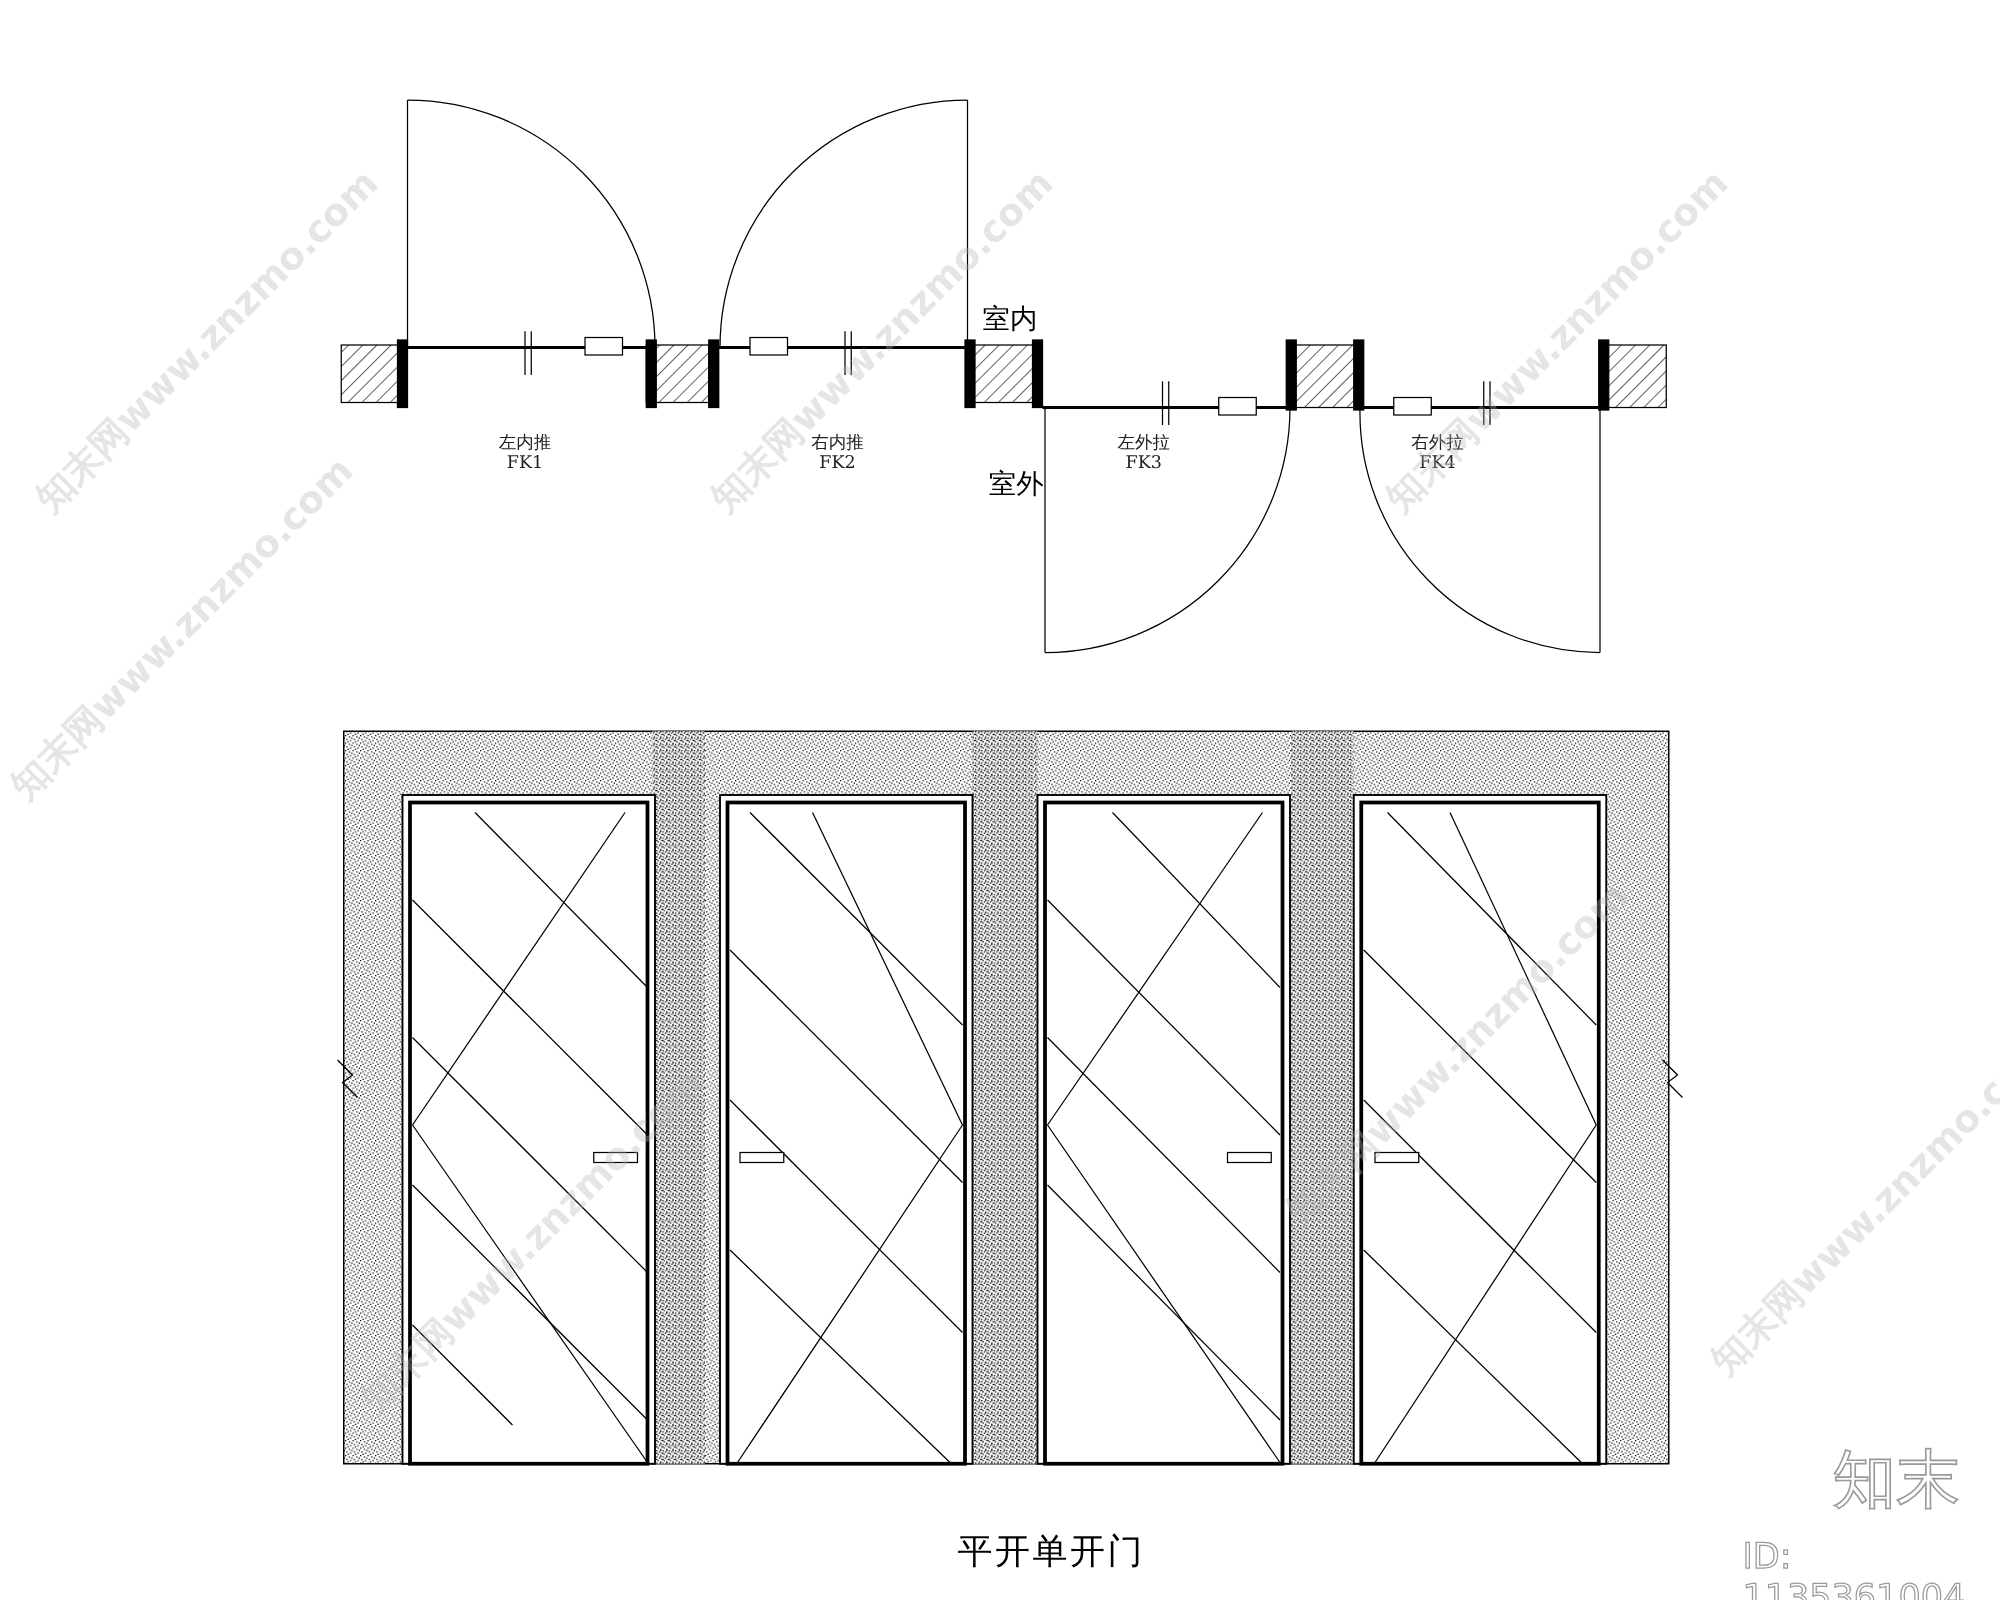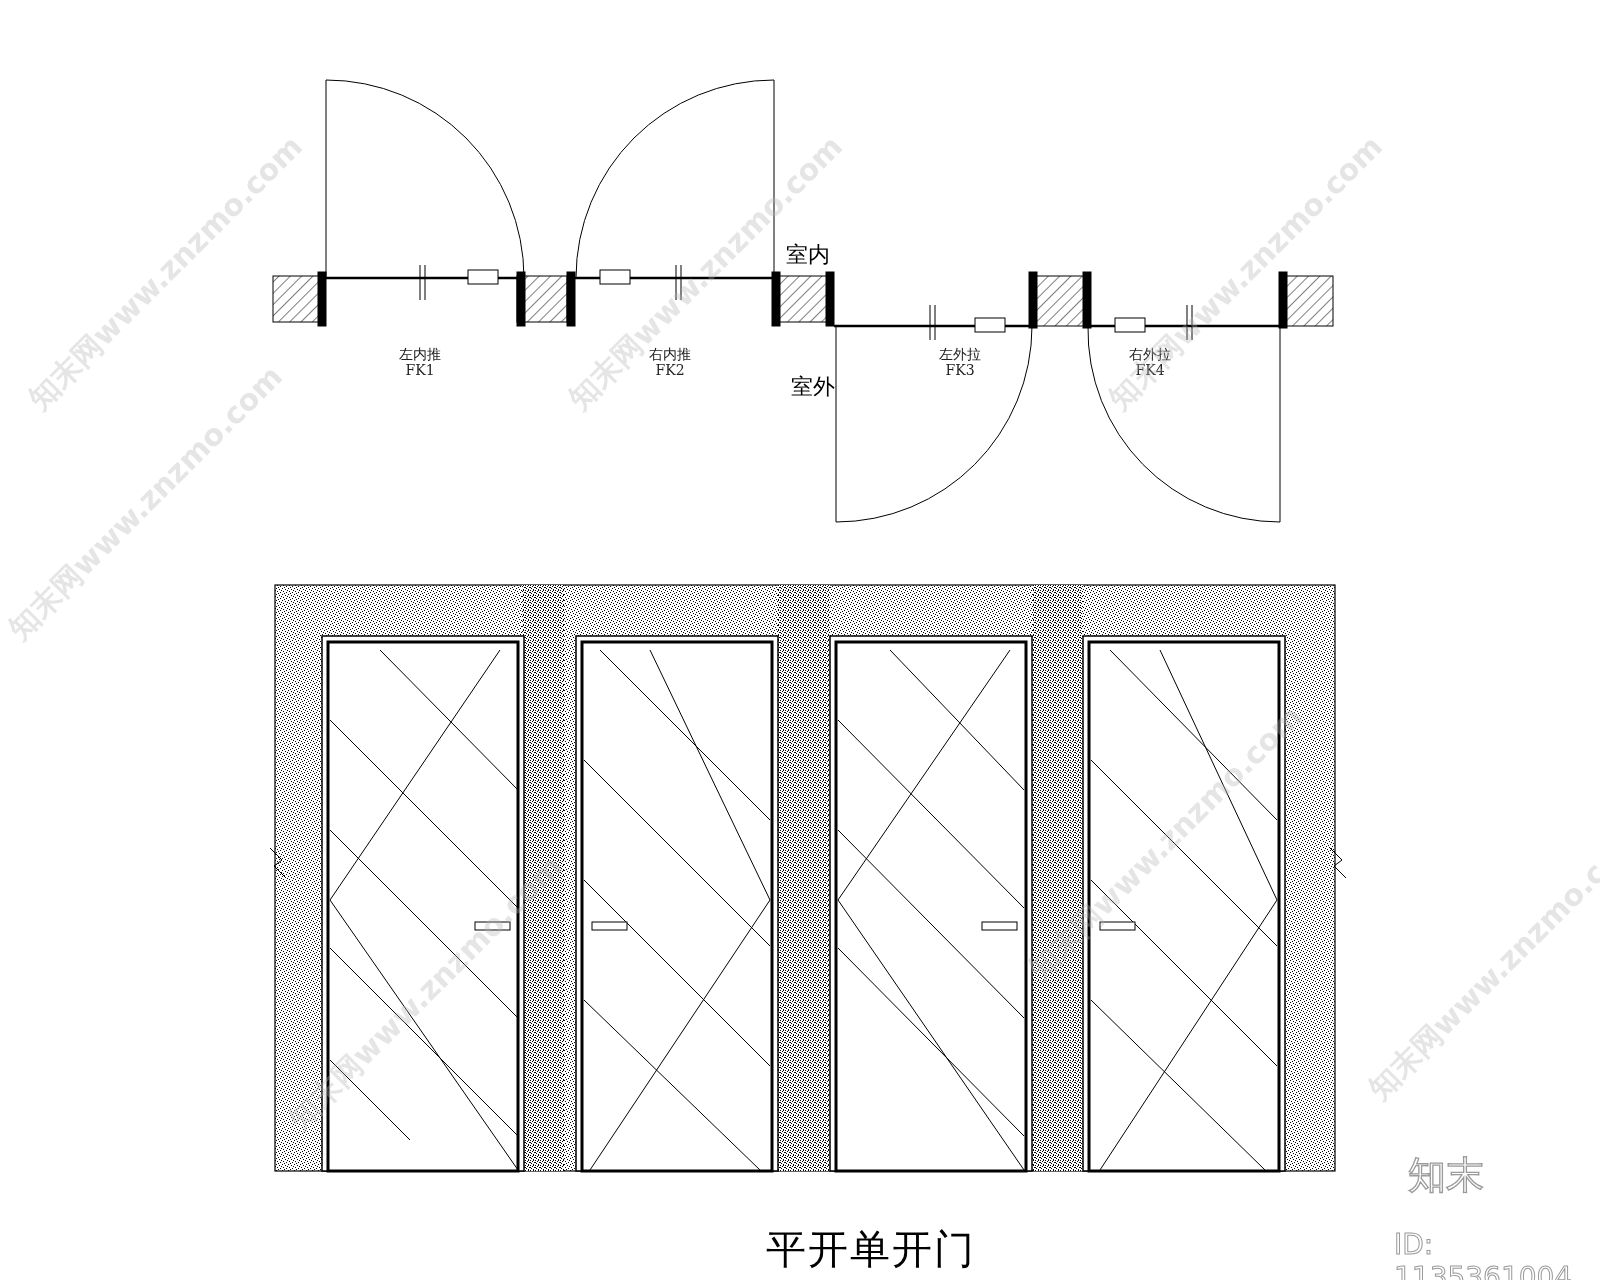--- a/index.html
+++ b/index.html
@@ -1,21 +1,21 @@
 <!DOCTYPE html>
 <html><head>
 <meta charset="utf-8">
 <style>
   html,body{margin:0;padding:0;background:#fff;}
   body{width:1600px;height:1280px;position:relative;overflow:hidden;font-family:"DejaVu Serif",serif;}
   svg{position:absolute;left:0;top:0;}
   .lbl{position:absolute;font-family:"DejaVu Serif",serif;color:#000;}
   .small{font-size:14px;text-align:center;width:80px;line-height:16px;color:#222;}
   .side{font-size:22px;}
-  .title{font-size:40px;letter-spacing:2px;}
+  .title{font-size:28px;letter-spacing:2px;}
   .wm{position:absolute;font-family:"DejaVu Sans",sans-serif;color:rgba(180,180,180,0.35);font-size:30px;font-weight:bold;transform:rotate(-45deg);transform-origin:left top;white-space:nowrap;pointer-events:none;}
   .logo{position:absolute;font-family:"DejaVu Sans",sans-serif;color:#fff;-webkit-text-stroke:1.3px #9a9a9a;}
 </style>
 </head>
 <body>
 
 <svg width="1600" height="1280" viewBox="0 0 1600 1280">
   <defs>
     <pattern id="hatch" width="8" height="8" patternUnits="userSpaceOnUse" patternTransform="rotate(45)">
       <line x1="0" y1="0" x2="0" y2="8" stroke="#000" stroke-width="1"></line>
@@ -169,33 +169,33 @@
 <div class="lbl side" style="left:791px;top:372px;text-align:right;">室外</div>
 
 <div class="lbl small" style="left:380px;top:346px;">
   <div>左内推</div>
   <div>FK1</div>
 </div>
 <div class="lbl small" style="left:630px;top:346px;">
   <div>右内推</div>
   <div>FK2</div>
 </div>
-<div class="lbl small" style="left:920px;top:346px;">
+<div class="lbl small" style="left:875px;top:346px;">
   <div>左外拉</div>
   <div>FK3</div>
 </div>
 <div class="lbl small" style="left:1110px;top:346px;">
   <div>右外拉</div>
   <div>FK4</div>
 </div>
 
 <div class="lbl title" style="left:766px;top:1222px;">平开单开门</div>
 
 <div class="wm" style="left:20px;top:390px;">知末网www.znzmo.com</div>
 <div class="wm" style="left:560px;top:390px;">知末网www.znzmo.com</div>
 <div class="wm" style="left:1100px;top:390px;">知末网www.znzmo.com</div>
 <div class="wm" style="left:0px;top:620px;">知末网www.znzmo.com</div>
 <div class="wm" style="left:1020px;top:960px;">知末网www.znzmo.com</div>
 <div class="wm" style="left:1360px;top:1080px;">知末网www.znzmo.com</div>
 <div class="wm" style="left:280px;top:1110px;">知末网www.znzmo.com</div>
 
-<div class="logo" style="left:1408px;top:1150px;font-size:38px;text-align:right;">知末</div>
+<div class="logo" style="left:1466px;top:1150px;font-size:51px;text-align:right;">知末</div>
 <div class="logo" style="left:1362px;top:1228px;font-size:28px;margin-left:32px;-webkit-text-stroke:1px #9a9a9a;">ID: 1135361004</div>
 
 </body></html>

